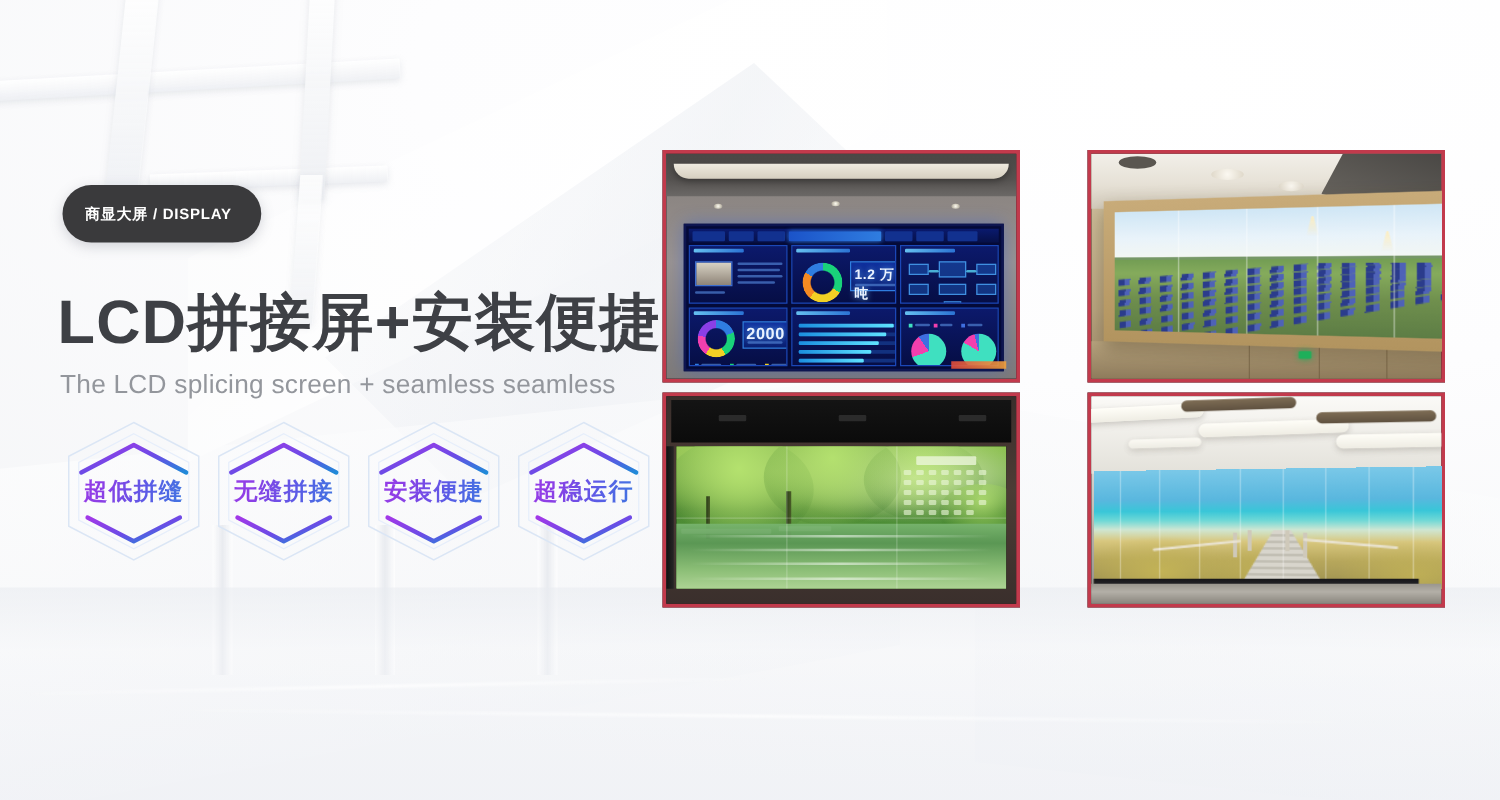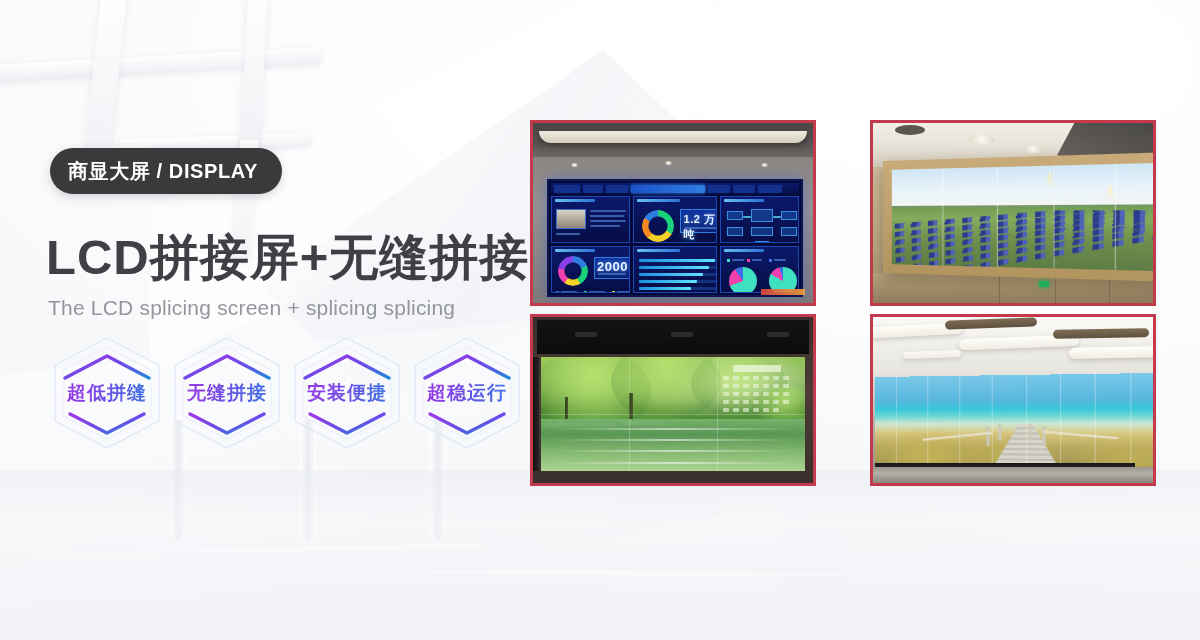--- a/index.html
+++ b/index.html
@@ -94,21 +94,21 @@
     border-radius: 23px;
     background: linear-gradient(100deg, #8a3ce8 0%, #6f46e6 38%, #3f6fe0 72%, #2a86dd 100%);
     color: #fff;
     font-size: 23px; font-weight: 700; letter-spacing: 2px;
     z-index: 2;
   }
   .brand-tag {
     display: flex; align-items: center;
     padding: 0 24px 0 18px;
     color: #ffffff;
-    font-size: 20px; font-weight: 700; letter-spacing: .6px;
+    font-size: 12px; font-weight: 700; letter-spacing: .6px;
     white-space: nowrap;
   }
 
   
   .headline {
     position: absolute; left: 46px; top: 225px;
     font-size: 49px; font-weight: 700; letter-spacing: 1px;
     color: #3e4045;
     white-space: nowrap;
   }
@@ -306,22 +306,22 @@
     <div class="pillar" style="left:430px"></div>
     <div class="floor"></div>
     <div class="floor-line fl1"></div>
     <div class="floor-line fl2"></div>
   </div>
 
   <div class="brand-row">
     <div class="brand-tag">商显大屏 / DISPLAY</div>
   </div>
 
-  <div class="headline">LCD拼接屏+无缝拼接</div>
-  <div class="subhead">The LCD splicing screen + splicing splicing</div>
+  <div class="headline">LCD拼接屏+安装便捷</div>
+  <div class="subhead">The LCD splicing screen + seamless seamless</div>
 
   <div class="features">
 
     <div class="feature">
       <svg viewBox="0 0 118 118">
         <defs>
           <linearGradient id="gA" x1="0" y1="0" x2="1" y2="1">
             <stop offset="0%" stop-color="#a238e8"></stop>
               <stop offset="55%" stop-color="#6a4ce6"></stop>
               <stop offset="100%" stop-color="#1f8ad8"></stop>

